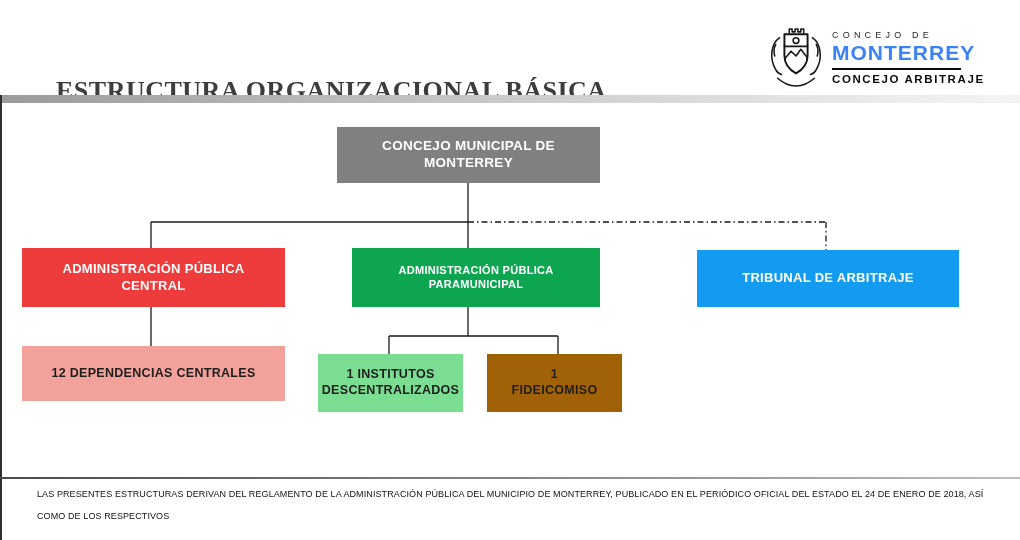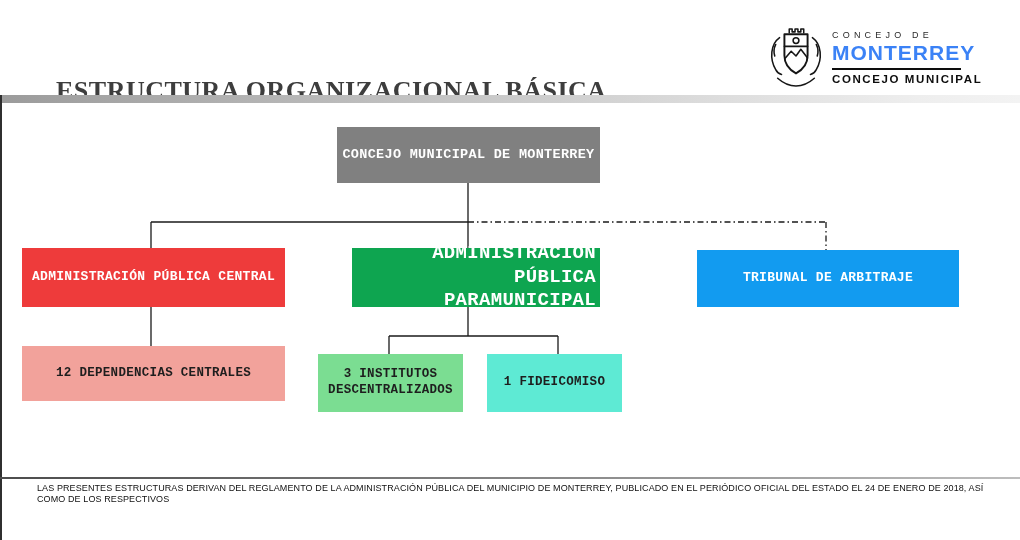--- a/index.html
+++ b/index.html
@@ -25,39 +25,39 @@
   .logo{left:768px;top:22px;width:230px;height:70px;display:flex;align-items:flex-start;}
   .crest{flex:0 0 auto;margin-top:2px;}
   .logo-text{margin-left:8px;padding-top:8px;color:#131313;}
   .logo-city{font-size:9px;font-weight:500;letter-spacing:4.2px;color:#2a2a2a;}
   .logo-name{font-size:21px;font-weight:800;letter-spacing:1px;margin-top:1px;color:#3b82f6;}
   .logo-divider{width:129px;height:2px;background:#0d0d0d;margin:3px 0 3px 0;}
   .logo-org{font-size:11.5px;font-weight:700;letter-spacing:1.6px;color:#0d0d0d;}
   
   .node{
     display:flex;align-items:center;justify-content:center;text-align:center;
-    font-family:Liberation Mono, monospace;font-weight:bold;color:#ffffff;
-    letter-spacing:.3px;line-height:1.25;padding:2px 4px;box-sizing:border-box;
+    font-family:Liberation Sans, sans-serif;font-weight:bold;color:#ffffff;
+    letter-spacing:.3px;line-height:1.25;padding:2px 20px;box-sizing:border-box;
   }
   .node-root{left:337px;top:127px;width:263px;height:56px;font-size:13.5px;}
   .node-central{left:22px;top:248px;width:263px;height:59px;font-size:13px;}
-  .node-paramunicipal{left:352px;top:248px;width:248px;height:59px;font-size:19px;text-align:right;}
+  .node-paramunicipal{left:352px;top:248px;width:248px;height:59px;font-size:11px;}
   .node-tribunal{left:697px;top:250px;width:262px;height:57px;font-size:13px;}
   .node-dependencias{left:22px;top:346px;width:263px;height:55px;font-size:12.5px;color:#1e1e1e;}
   .node-institutos{left:318px;top:354px;width:145px;height:58px;font-size:12.5px;color:#1e1e1e;}
   .node-fideicomiso{left:487px;top:354px;width:135px;height:58px;font-size:12.5px;color:#1e1e1e;}
   .connectors{left:0;top:0;width:1020px;height:540px;pointer-events:none;}
   
   .footer-rule{
     left:0;top:477px;width:1020px;height:2px;
     background:linear-gradient(to right,#4c4c4c,#9a9a9a 70%,#bdbdbd);
   }
   .footer{
     left:37px;top:483px;width:960px;
-    font-size:9px;line-height:11px;color:#101010;letter-spacing:.1px;
+    font-size:9px;line-height:22px;color:#101010;letter-spacing:.1px;
   }
   .footer-link{font-weight:bold;text-decoration:underline;cursor:pointer;}
 </style>
 </head>
 <body>
 
 <div class="abs page-title">ESTRUCTURA ORGANIZACIONAL BÁSICA</div>
 <div class="abs gradient-bar"></div>
 <div class="abs left-border"></div>
 
@@ -73,21 +73,21 @@
       <path d="M46 13 q7 5 8 15 q1 10 -4 18 q-2 4 -6 5"></path>
       <path d="M8 20 q-3 6 -1 12"></path>
       <path d="M50 20 q3 6 1 12"></path>
       <path d="M10 55 q9 8 19 8 q10 0 19 -8"></path>
     </g>
   </svg>
   <div class="logo-text">
     <div class="logo-city">CONCEJO DE</div>
     <div class="logo-name">MONTERREY</div>
     <div class="logo-divider"></div>
-    <div class="logo-org">CONCEJO MUNICIPAL</div>
+    <div class="logo-org">CONCEJO ARBITRAJE</div>
   </div>
 </div>
 
 <svg class="abs connectors" viewBox="0 0 1020 540">
   <g stroke="#1a1a1a" stroke-width="1.3" fill="none">
     <line x1="468" y1="183" x2="468" y2="248"></line>
     <line x1="151" y1="222" x2="468" y2="222"></line>
     <line x1="151" y1="222" x2="151" y2="248"></line>
     <line x1="468" y1="222" x2="826" y2="222" stroke-dasharray="6 3 1.5 3"></line>
     <line x1="826" y1="222" x2="826" y2="250" stroke-dasharray="6 3 1.5 3"></line>
@@ -113,23 +113,23 @@
 
 <div class="abs node node-tribunal" style="background-color: rgb(18, 155, 240);">
   <span>TRIBUNAL DE ARBITRAJE</span>
 </div>
 
 <div class="abs node node-dependencias" style="background-color: rgb(242, 162, 155);">
   <span>12 DEPENDENCIAS CENTRALES</span>
 </div>
 
 <div class="abs node node-institutos" style="background-color: rgb(123, 221, 146);">
-  <span>3 INSTITUTOS DESCENTRALIZADOS</span>
+  <span>1 INSTITUTOS DESCENTRALIZADOS</span>
 </div>
 
-<div class="abs node node-fideicomiso" style="background-color: #5eead4;">
+<div class="abs node node-fideicomiso" style="background-color: #a16207;">
   <span>1 FIDEICOMISO</span>
 </div>
 
 <div class="abs footer-rule"></div>
 <div class="abs footer">
   <div>LAS PRESENTES ESTRUCTURAS DERIVAN DEL REGLAMENTO DE LA ADMINISTRACIÓN PÚBLICA DEL MUNICIPIO DE MONTERREY, PUBLICADO EN EL PERIÓDICO OFICIAL DEL ESTADO EL 24 DE ENERO DE 2018, ASÍ COMO DE LOS RESPECTIVOS</div>
 </div>
 
 </body></html>

